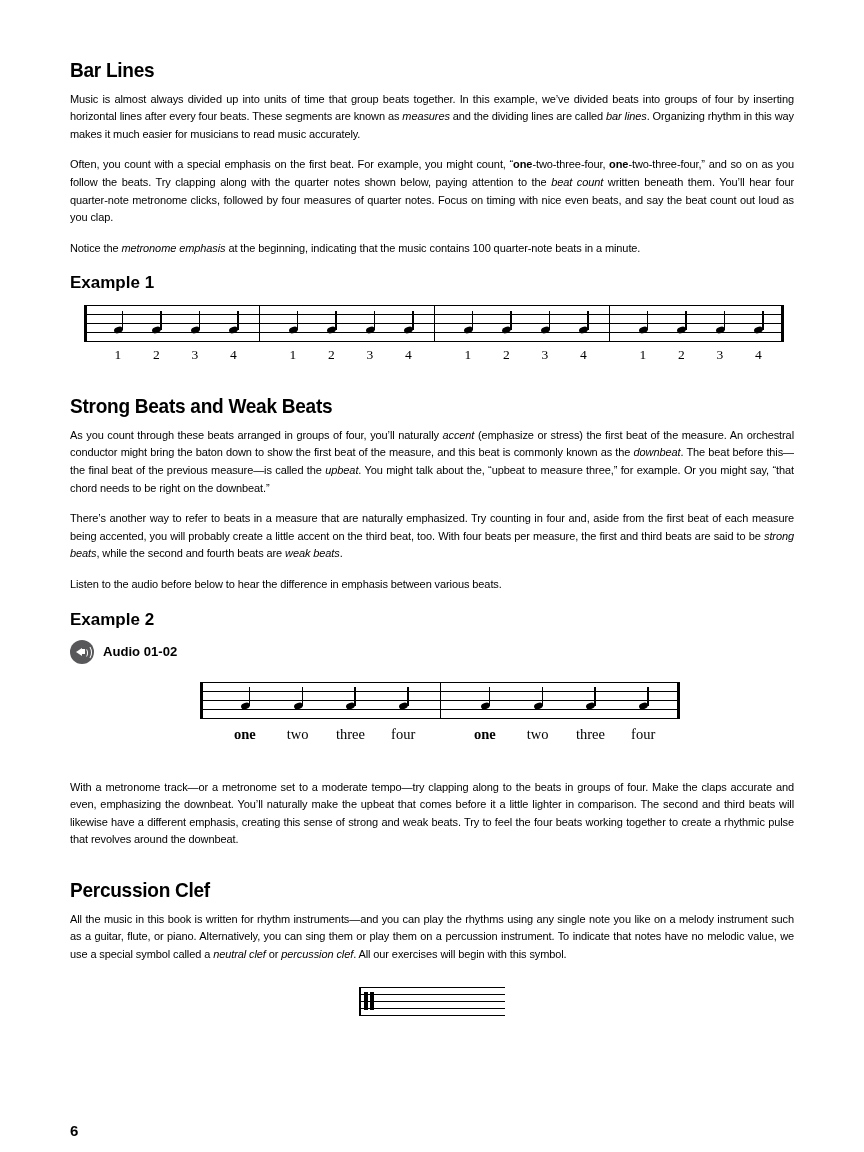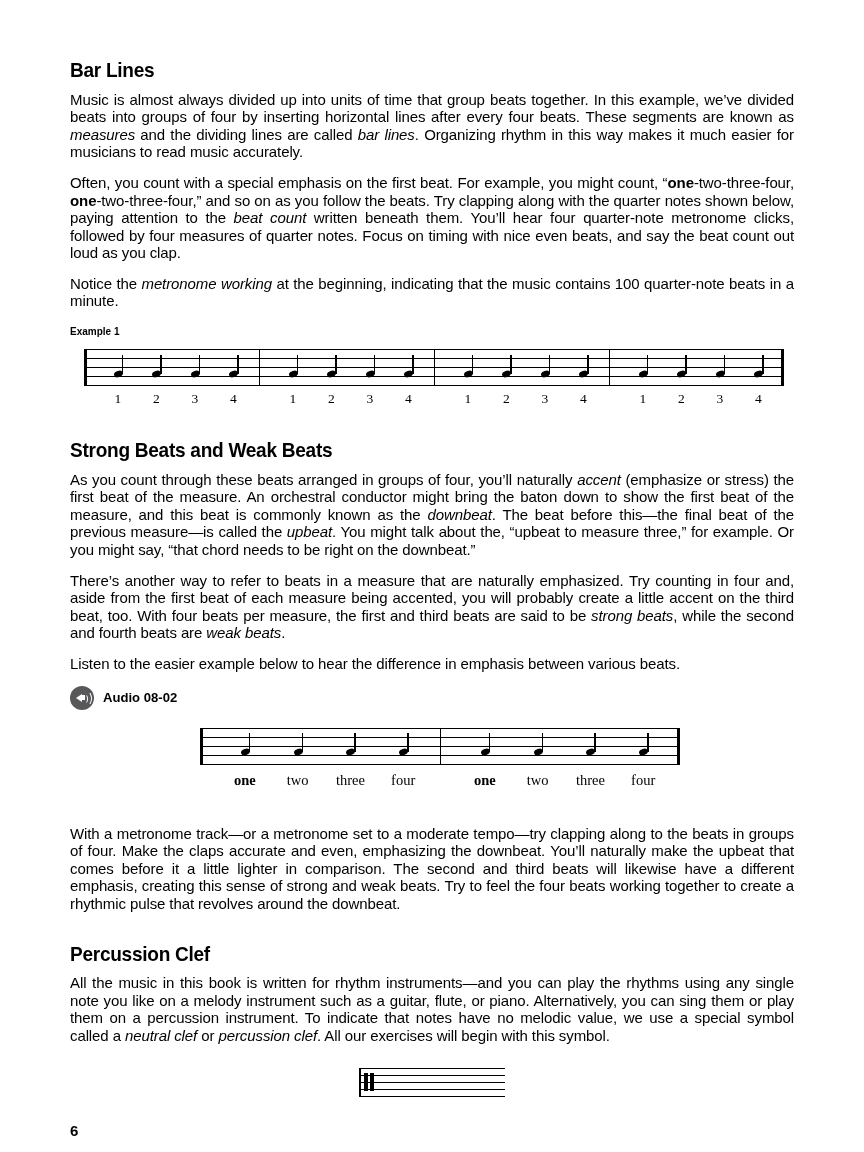--- a/index.html
+++ b/index.html
@@ -29,31 +29,31 @@
     font-size: 20.5px;
     letter-spacing: -0.3px;
     margin: 0 0 9px 0;
     padding: 0;
     line-height: 1.1;
     transform: scaleX(0.93);
     transform-origin: left center;
   }
   h2.section-title.spaced { margin-top: 30px; }
   p.body-text {
-    font-size: 15px;
+    font-size: 11px;
     line-height: 17.6px;
     margin: 8px 0 13px 0;
     text-align: justify;
     letter-spacing: -0.1px;
   }
   .it { font-style: italic; }
   .bd { font-weight: bold; }
 
   .example-label {
-    font-size: 10px;
+    font-size: 17px;
     font-weight: bold;
     margin: 16px 0 10px 0;
   }
   .audio-row {
     display: flex;
     align-items: center;
     gap: 9px;
     margin-bottom: 6px;
   }
   .audio-icon {
@@ -210,21 +210,21 @@
 <body>
 
 <div class="page">
 
   <h2 class="section-title">Bar Lines</h2>
 
   <p class="body-text">Music is almost always divided up into units of time that group beats together. In this example, we’ve divided beats into groups of four by inserting horizontal lines after every four beats. These segments are known as <span class="it">measures</span> and the dividing lines are called <span class="it">bar lines</span>. Organizing rhythm in this way makes it much easier for musicians to read music accurately.</p>
 
   <p class="body-text">Often, you count with a special emphasis on the first beat. For example, you might count, “<span class="bd">one</span>-two-three-four, <span class="bd">one</span>-two-three-four,” and so on as you follow the beats. Try clapping along with the quarter notes shown below, paying attention to the <span class="it">beat count</span> written beneath them. You’ll hear four quarter-note metronome clicks, followed by four measures of quarter notes. Focus on timing with nice even beats, and say the beat count out loud as you clap.</p>
 
-  <p class="body-text">Notice the <span class="it">metronome working</span> at the beginning, indicating that the music contains 100 quarter-note beats in a minute.</p>
+  <p class="body-text">Notice the <span class="it">metronome emphasis</span> at the beginning, indicating that the music contains 100 quarter-note beats in a minute.</p>
 
   <div class="example-label">Example 1</div>
 
 
 
   <div class="staff-wrap" style="margin-left:14px; width:700px;">
     <div class="staff" id="staff1" style="height: 40px;">
         <div class="line" style="top: 2px;"></div>
         <div class="line" style="top: 11px;"></div>
         <div class="line" style="top: 20px;"></div>
@@ -319,31 +319,32 @@
         <span style="left: 674.25px;">4</span>
       </div>
   </div>
 
   <h2 class="section-title spaced">Strong Beats and Weak Beats</h2>
 
   <p class="body-text">As you count through these beats arranged in groups of four, you’ll naturally <span class="it">accent</span> (emphasize or stress) the first beat of the measure. An orchestral conductor might bring the baton down to show the first beat of the measure, and this beat is commonly known as the <span class="it">downbeat</span>. The beat before this—the final beat of the previous measure—is called the <span class="it">upbeat</span>. You might talk about the, “upbeat to measure three,” for example. Or you might say, “that chord needs to be right on the downbeat.”</p>
 
   <p class="body-text">There’s another way to refer to beats in a measure that are naturally emphasized. Try counting in four and, aside from the first beat of each measure being accented, you will probably create a little accent on the third beat, too. With four beats per measure, the first and third beats are said to be <span class="it">strong beats</span>, while the second and fourth beats are <span class="it">weak beats</span>.</p>
 
-  <p class="body-text">Listen to the easier example below to hear the difference in emphasis between various beats.</p>
-
+  <p class="body-text">Listen to the audio before below to hear the difference in emphasis between various beats.</p>
+
+  <div class="example-label">Example 2</div>
 
   <div class="audio-row">
     <div class="audio-icon">
       <div class="spk"></div>
         <div class="spkbox"></div>
       <div class="wave1"></div>
         <div class="wave2"></div>
     </div>
-    <div class="audio-label">Audio 08-02</div>
+    <div class="audio-label">Audio 01-02</div>
   </div>
 
   <div class="staff-wrap" style="margin:16px 0 0 130px; width:480px;">
     <div class="staff" id="staff2" style="height: 40px;">
         <div class="line" style="top: 2px;"></div>
         <div class="line" style="top: 11px;"></div>
         <div class="line" style="top: 20px;"></div>
         <div class="line" style="top: 29px;"></div>
         <div class="line" style="top: 38px;"></div>
         <div class="barline thick" style="left: 0px; top: 2px; height: 36px;"></div>

